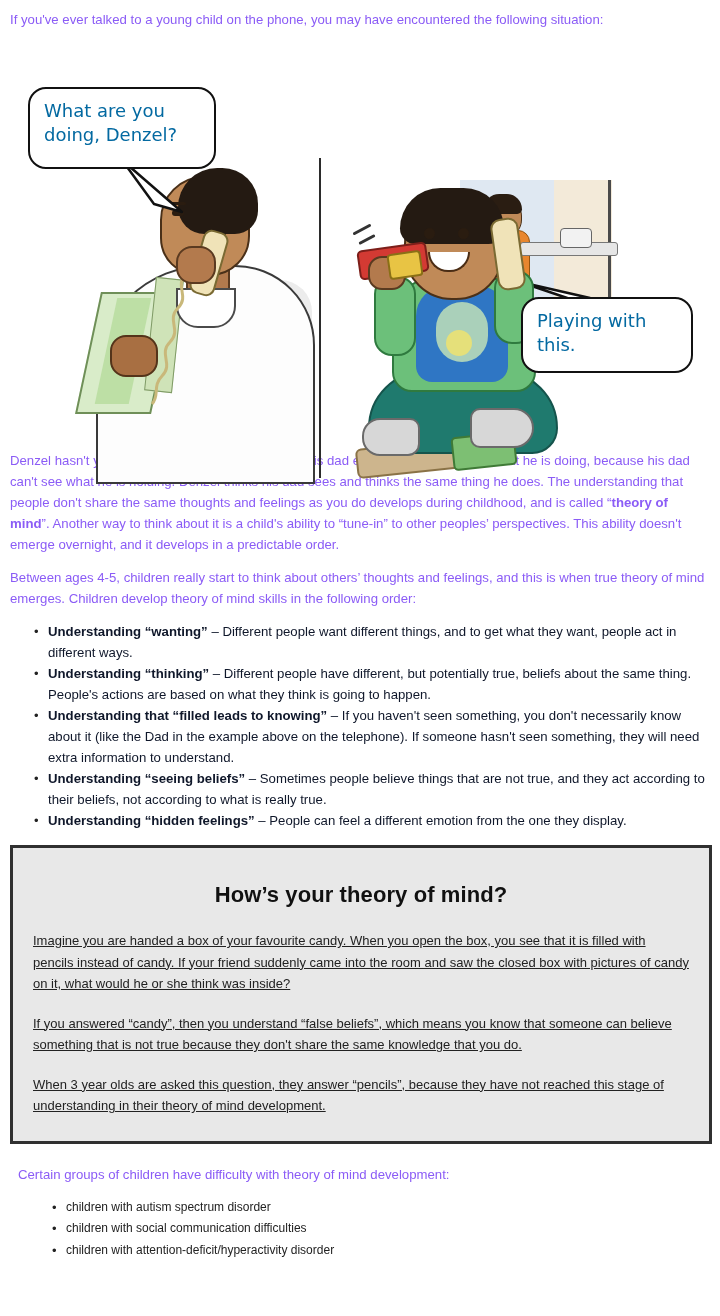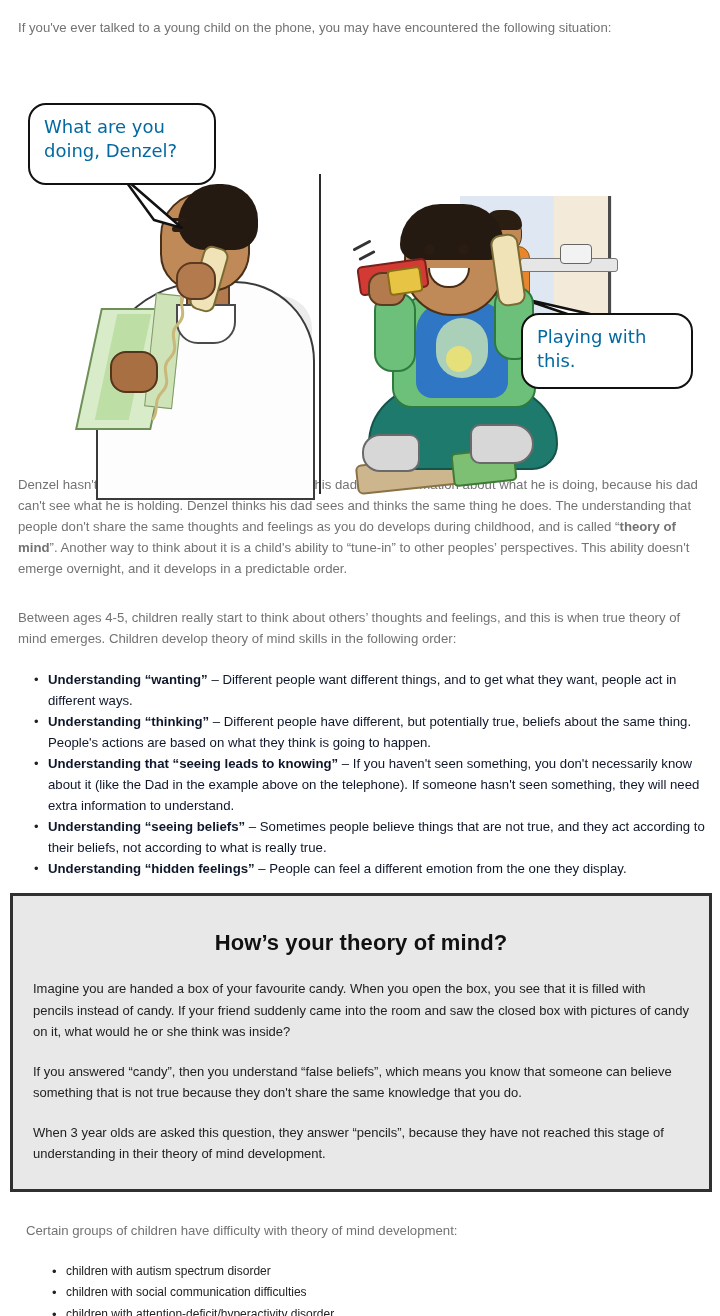--- a/index.html
+++ b/index.html
@@ -19,22 +19,22 @@
     position: relative;
     width: 720px;
     height: 1316px;
     box-sizing: border-box;
   }
 
   
   .para {
     font-size: 13.2px;
     line-height: 21px;
-    color: #737373;
-    margin: 8px;
+    color: #8b5cf6;
+    margin: 0;
     padding: 0 12px 0 10px;
     text-align: left;
   }
   .para b { font-weight: bold; }
 
   .intro { padding-top: 9px; }
 
   
   .illustration {
     position: relative;
@@ -455,20 +455,21 @@
     font-size: 22px;
     font-weight: bold;
     color: #111111;
     letter-spacing: .1px;
   }
   .callout p {
     margin: 0 0 18px 0;
     font-size: 13px;
     line-height: 21.5px;
     color: #222222;
+    text-decoration: underline;
   }
   .callout p:last-child { margin-bottom: 0; }
 
   .gap-sm { height: 12px; }
   .gap-md { height: 20px; }
 </style>
 </head>
 <body>
 
 <div class="page">
@@ -550,21 +551,21 @@
 
   <div class="gap-sm"></div>
 
   <p class="para">Between ages 4-5, children really start to think about others’ thoughts and feelings, and this is when true theory of mind emerges. Children develop theory of mind skills in the following order:</p>
 
   <div class="gap-sm"></div>
 
   <ul class="tom-list">
     <li><span class="lead">Understanding “wanting”</span><span> – Different people want different things, and to get what they want, people act in different ways.</span></li>
     <li><span class="lead">Understanding “thinking”</span><span> – Different people have different, but potentially true, beliefs about the same thing. People's actions are based on what they think is going to happen.</span></li>
-    <li><span class="lead">Understanding that “seeing leads to knowing”</span><span> – If you haven't seen something, you don't necessarily know about it (like the Dad in the example above on the telephone). If someone hasn't seen something, they will need extra information to understand.</span></li>
+    <li><span class="lead">Understanding that “filled leads to knowing”</span><span> – If you haven't seen something, you don't necessarily know about it (like the Dad in the example above on the telephone). If someone hasn't seen something, they will need extra information to understand.</span></li>
     <li><span class="lead">Understanding “seeing beliefs”</span><span> – Sometimes people believe things that are not true, and they act according to their beliefs, not according to what is really true.</span></li>
     <li><span class="lead">Understanding “hidden feelings”</span><span> – People can feel a different emotion from the one they display.</span></li>
   </ul>
 
   <div class="callout">
     <h2>How’s your theory of mind?</h2>
     <p>Imagine you are handed a box of your favourite candy. When you open the box, you see that it is filled with pencils instead of candy. If your friend suddenly came into the room and saw the closed box with pictures of candy on it, what would he or she think was inside?</p>
     <p>If you answered “candy”, then you understand “false beliefs”, which means you know that someone can believe something that is not true because they don't share the same knowledge that you do.</p>
     <p>When 3 year olds are asked this question, they answer “pencils”, because they have not reached this stage of understanding in their theory of mind development.</p>
   </div>

